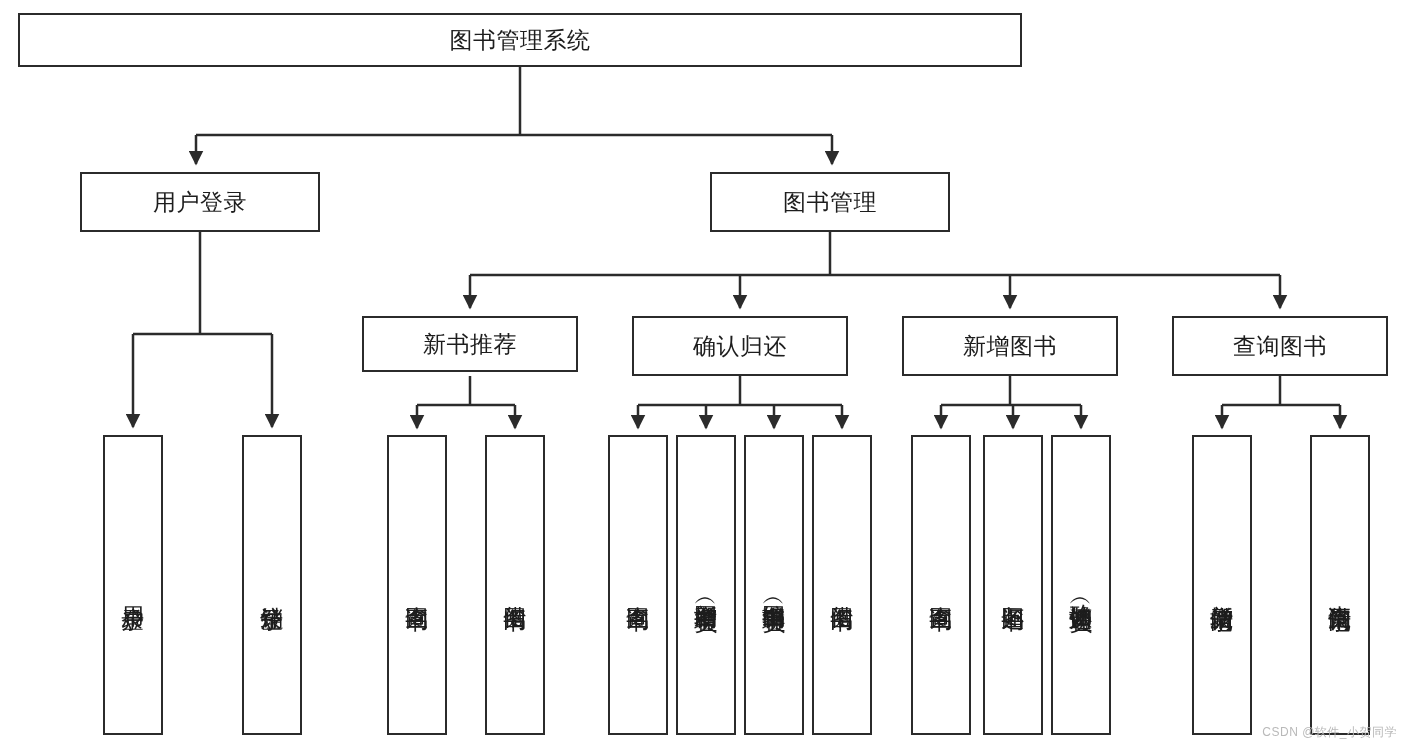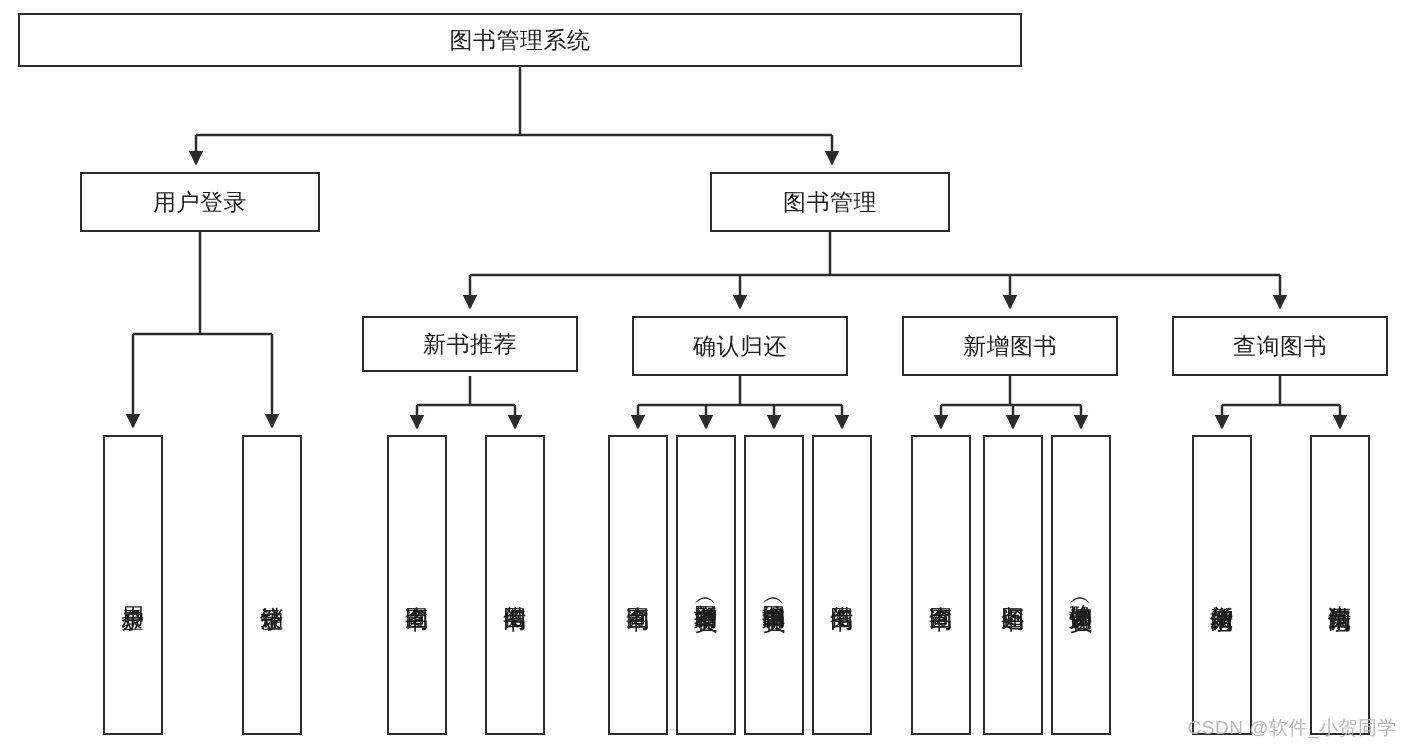--- a/index.html
+++ b/index.html
@@ -54,21 +54,21 @@
     width: 100%;
     height: 100%;
     display: flex;
     align-items: center;
     justify-content: center;
   }
   .watermark {
     position: absolute;
     right: 8px;
     bottom: 6px;
-    font-size: 19px;
+    font-size: 12px;
     color: #b9b9b9;
     letter-spacing: 0.5px;
     white-space: nowrap;
   }
 </style>
 </head>
 <body>
 
 <div id="canvas">
 

